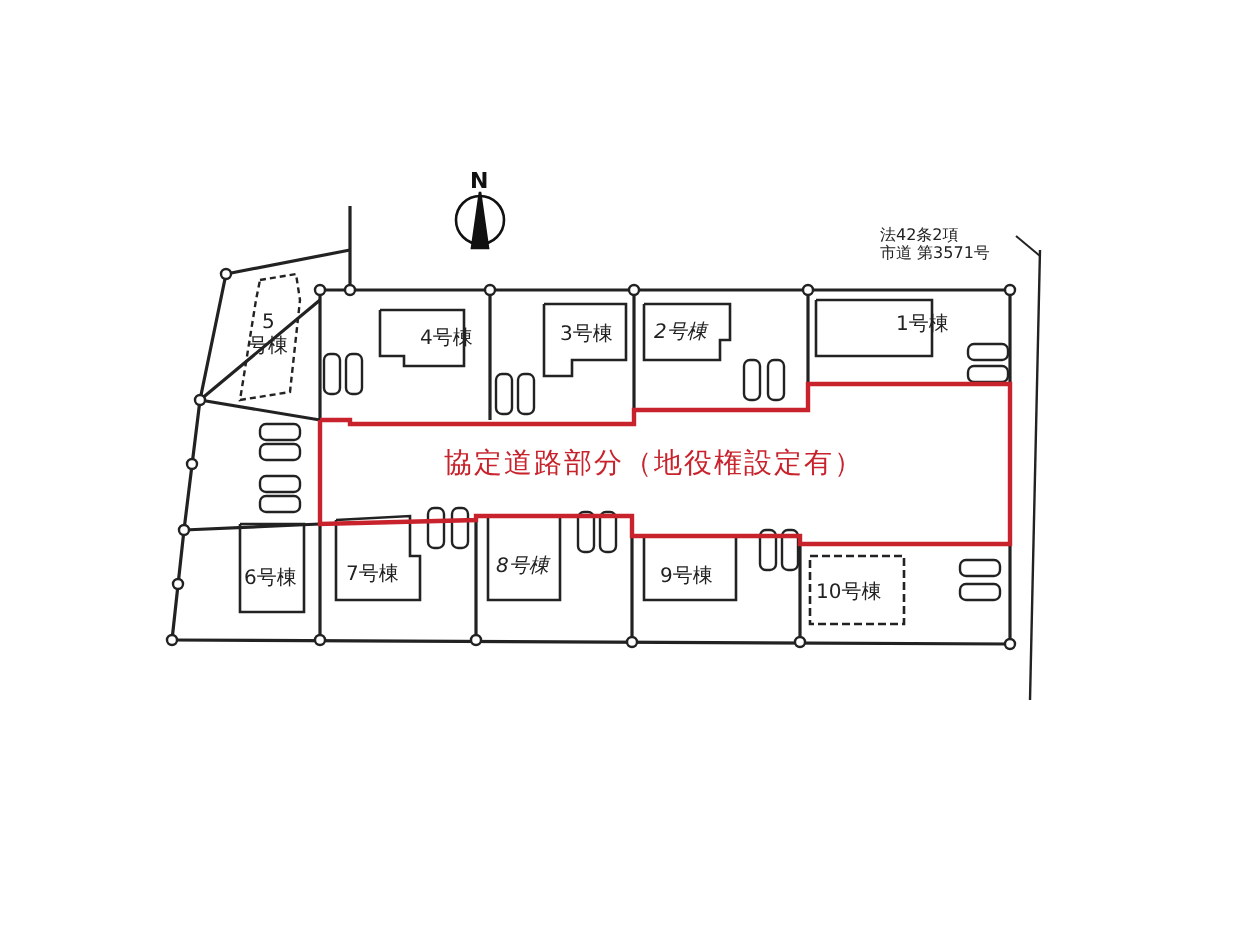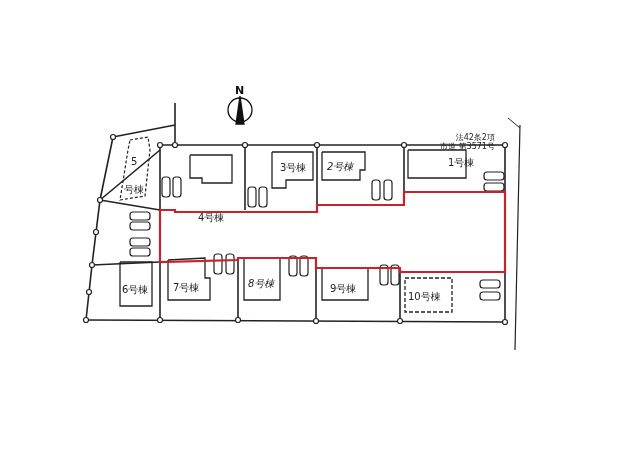--- a/index.html
+++ b/index.html
@@ -1,21 +1,21 @@
 <!DOCTYPE html>
 <html><head>
 <meta charset="utf-8">
 <style>
   html,body{margin:0;padding:0;background:#ffffff;}
   body{width:620px;height:465px;overflow:hidden;font-family:"DejaVu Sans",sans-serif;}
   #stage{position:relative;width:620px;height:465px;}
   svg{position:absolute;left:0;top:0;}
   .lbl{position:absolute;font-size:10px;color:#222;white-space:nowrap;line-height:1;}
   .road-label{position:absolute;font-size:14px;color:#c8232c;white-space:nowrap;letter-spacing:1px;}
-  .law-note{position:absolute;font-size:8px;color:#222;line-height:9px;text-align:right;margin-top:20px;}
+  .law-note{position:absolute;font-size:8px;color:#222;line-height:9px;text-align:left;}
   .north-n{position:absolute;font-size:11px;font-weight:bold;color:#111;}
 </style>
 </head>
 <body>
 
 <div id="stage">
 <svg width="620" height="465" viewBox="0 0 620 465">
   <g stroke="#222" stroke-width="1.6" fill="none">
 
     <polyline points="160,145 505,145"></polyline>
@@ -117,25 +117,26 @@
   </g>
 </svg>
 
 <div class="north-n" style="left:235px;top:84px;">N</div>
 
 <div class="law-note" style="left:440px;top:113px;">
   <div>法42条2項</div>
   <div>市道 第3571号</div>
 </div>
 
+<div class="road-label" style="left:222px;top:223px;">協定道路部分（地役権設定有）</div>
 
 <div class="lbl" style="left:416px;top:158px;margin-left:32px;">1号棟</div>
 <div class="lbl" style="left:327px;top:162px;font-style:italic;">2号棟</div>
 <div class="lbl" style="left:280px;top:163px;">3号棟</div>
-<div class="lbl" style="left:198px;top:165px;margin-top:48px;">4号棟</div>
+<div class="lbl" style="left:210px;top:165px;">4号棟</div>
 <div class="lbl" style="left:131px;top:157px;">5</div>
-<div class="lbl" style="left:124px;top:169px;margin-top:16px;">号棟</div>
+<div class="lbl" style="left:124px;top:169px;">号棟</div>
 <div class="lbl" style="left:122px;top:285px;">6号棟</div>
 <div class="lbl" style="left:173px;top:283px;text-align:right;">7号棟</div>
 <div class="lbl" style="left:248px;top:279px;font-style:italic;">8号棟</div>
 <div class="lbl" style="left:330px;top:284px;">9号棟</div>
 <div class="lbl" style="left:408px;top:292px;">10号棟</div>
 </div>
 
 </body></html>

